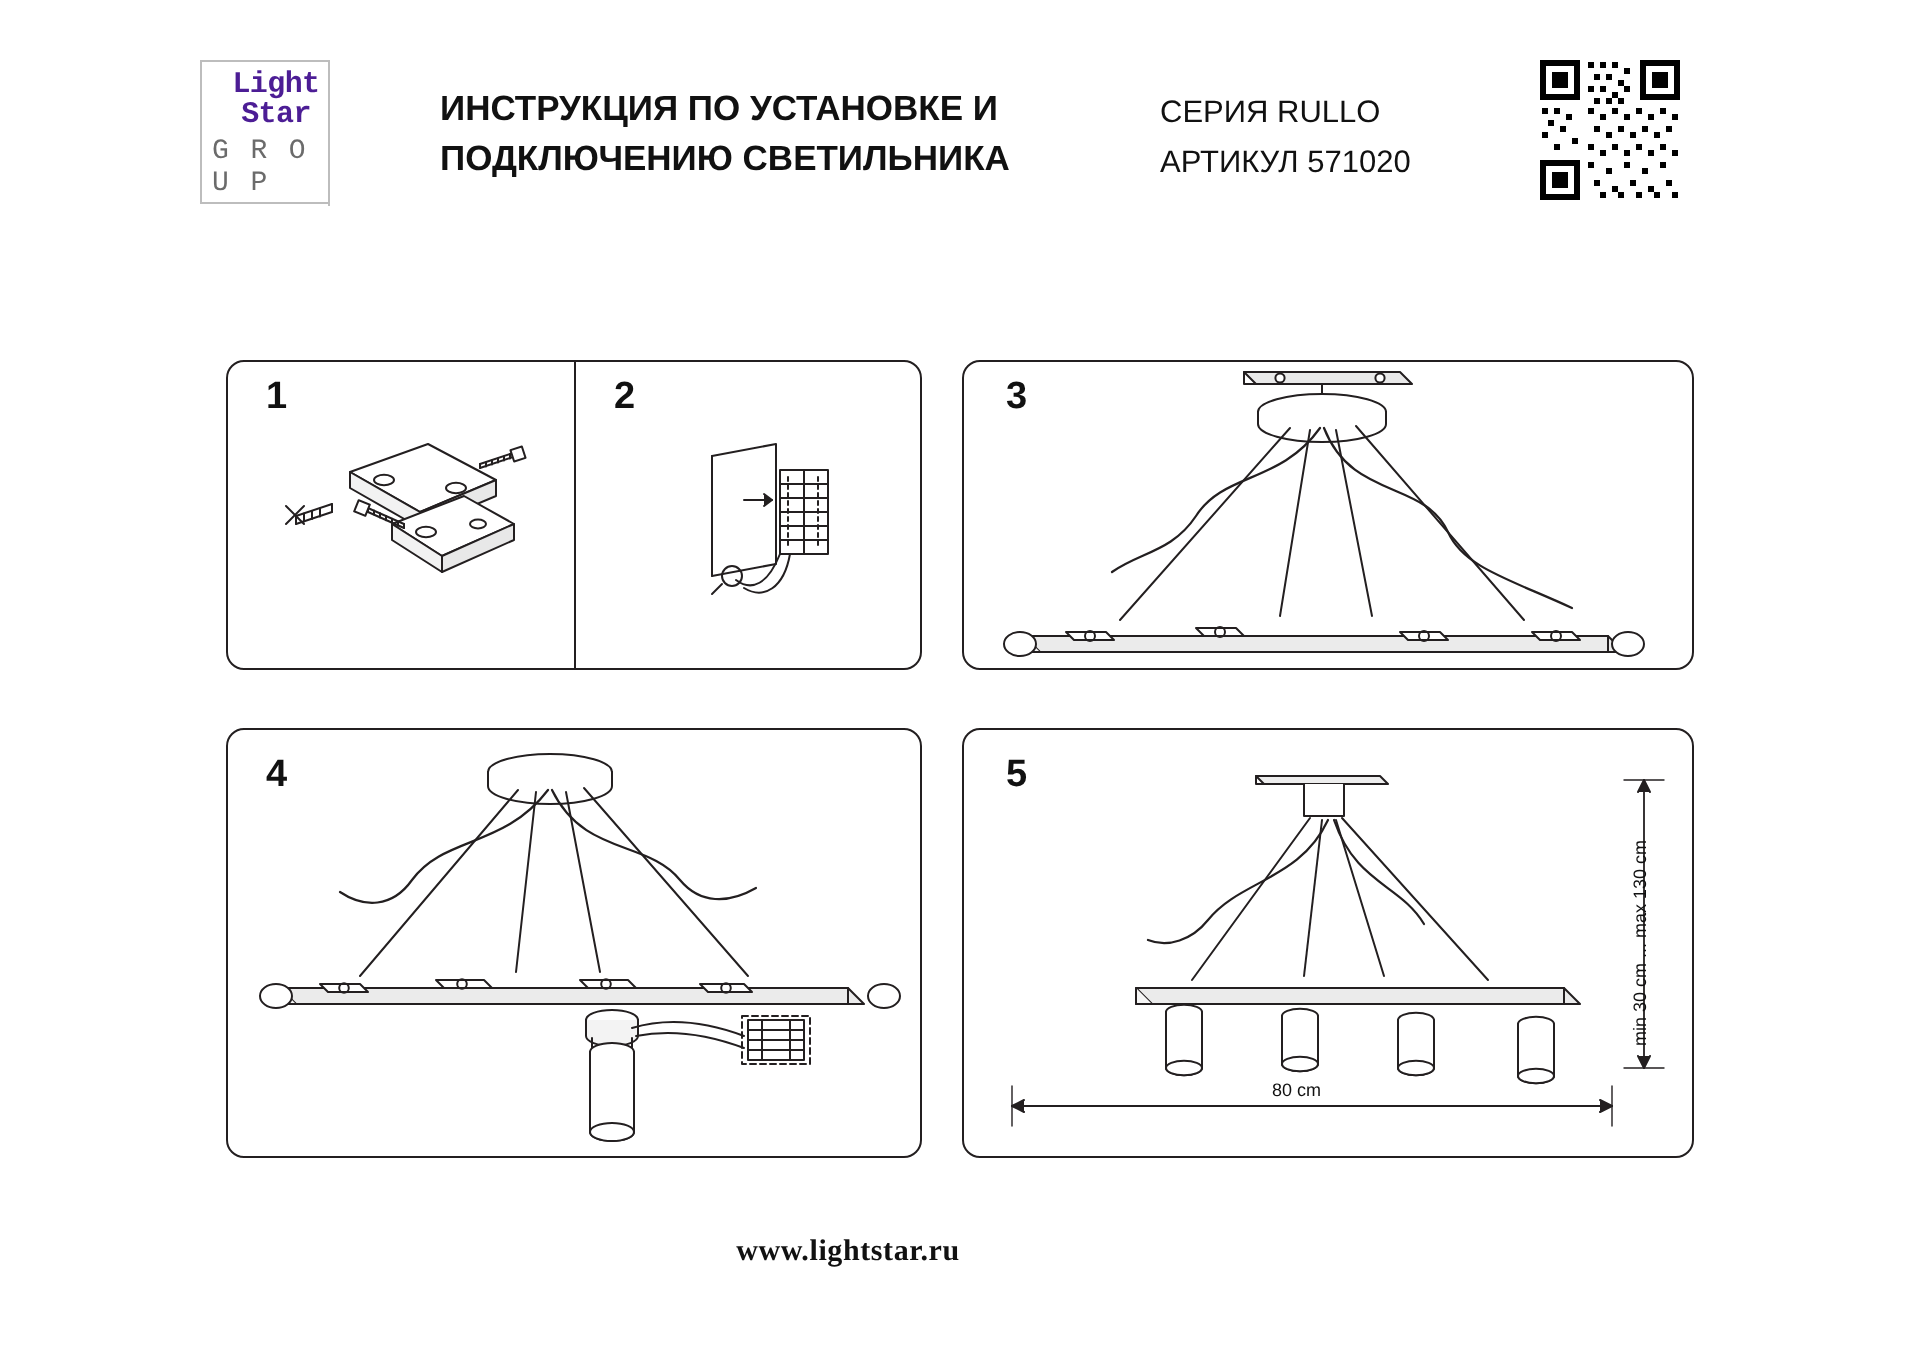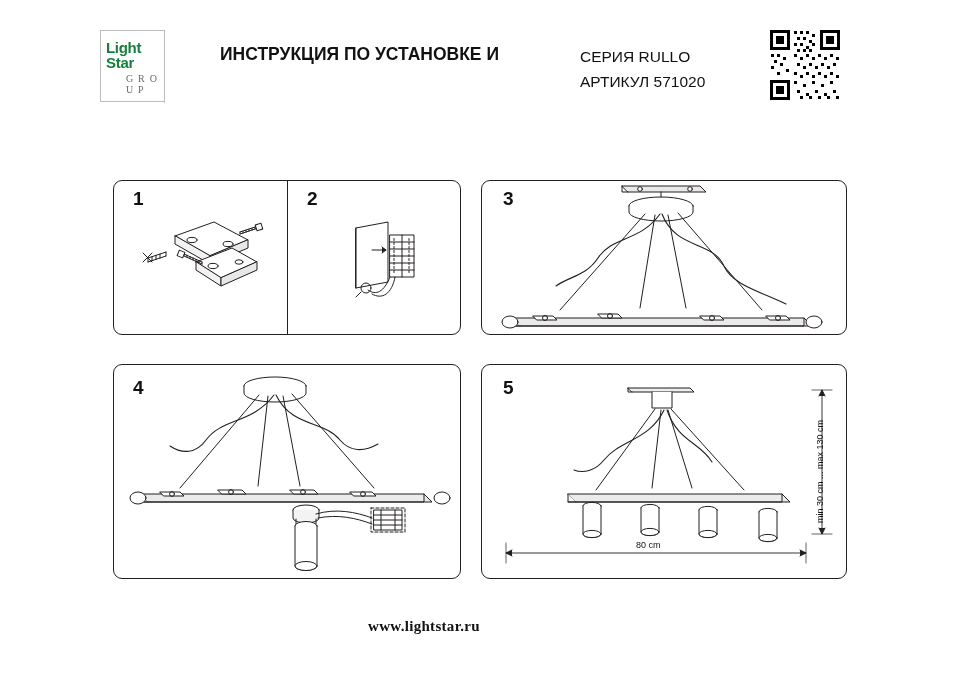--- a/index.html
+++ b/index.html
@@ -49,30 +49,30 @@
     height: 64px;
     display: flex;
     flex-direction: column;
     justify-content: center;
   }
   .logo-line {
     font-size: 15px;
     font-weight: bold;
     line-height: 15px;
     letter-spacing: -0.3px;
-    color: #15803d;
-    font-family: Liberation Sans, sans-serif;
+    color: #4c1d95;
+    font-family: Liberation Mono, monospace;
+    text-align: center;
   }
   .logo-sub {
     margin-top: 3px;
-    font-size: 10px;
+    font-size: 14px;
     letter-spacing: 1.2px;
     color: #6b6b6b;
-    font-family: Liberation Serif, serif;
-    margin-left: 20px;
+    font-family: Liberation Mono, monospace;
   }
   .logo-bar {
     position: absolute;
     right: -1px;
     top: -1px;
     width: 9px;
     height: 73px;
     background: #ffffff;
     border-left: 1px solid #bdbdbd;
   }
@@ -194,20 +194,21 @@
       <div class="logo-bar"></div>
       <div class="logo-inner">
         <div class="logo-line">Light</div>
         <div class="logo-line">Star</div>
         <div class="logo-sub">G R O U P</div>
       </div>
     </div>
 
     <div class="title-block">
       <div class="t-line">ИНСТРУКЦИЯ ПО УСТАНОВКЕ И</div>
+      <div class="t-line">ПОДКЛЮЧЕНИЮ СВЕТИЛЬНИКА</div>
     </div>
 
     <div class="series-block">
       <div class="s-line">СЕРИЯ RULLO</div>
       <div class="s-line">АРТИКУЛ 571020</div>
     </div>
 
     <div class="qr">
       <svg width="74" height="74" viewBox="0 0 74 74">
         <rect x="0" y="0" width="74" height="74" fill="#fff"></rect>

